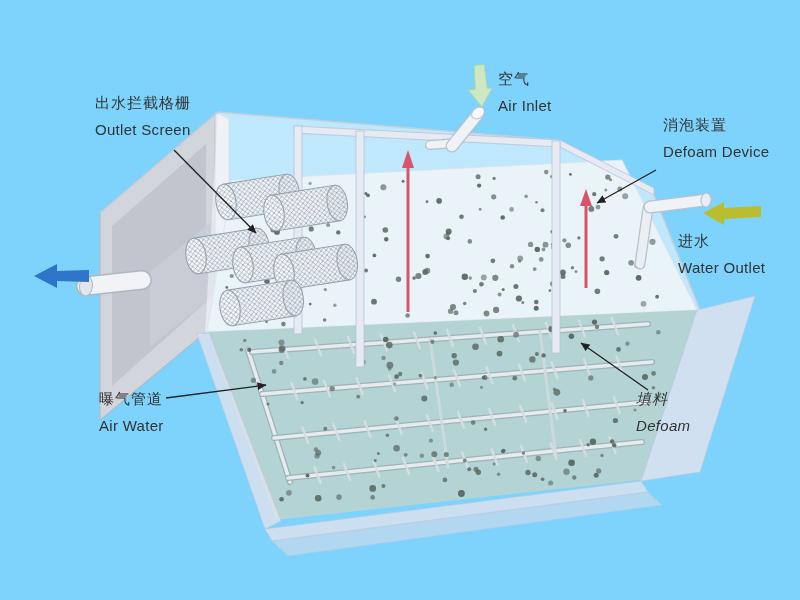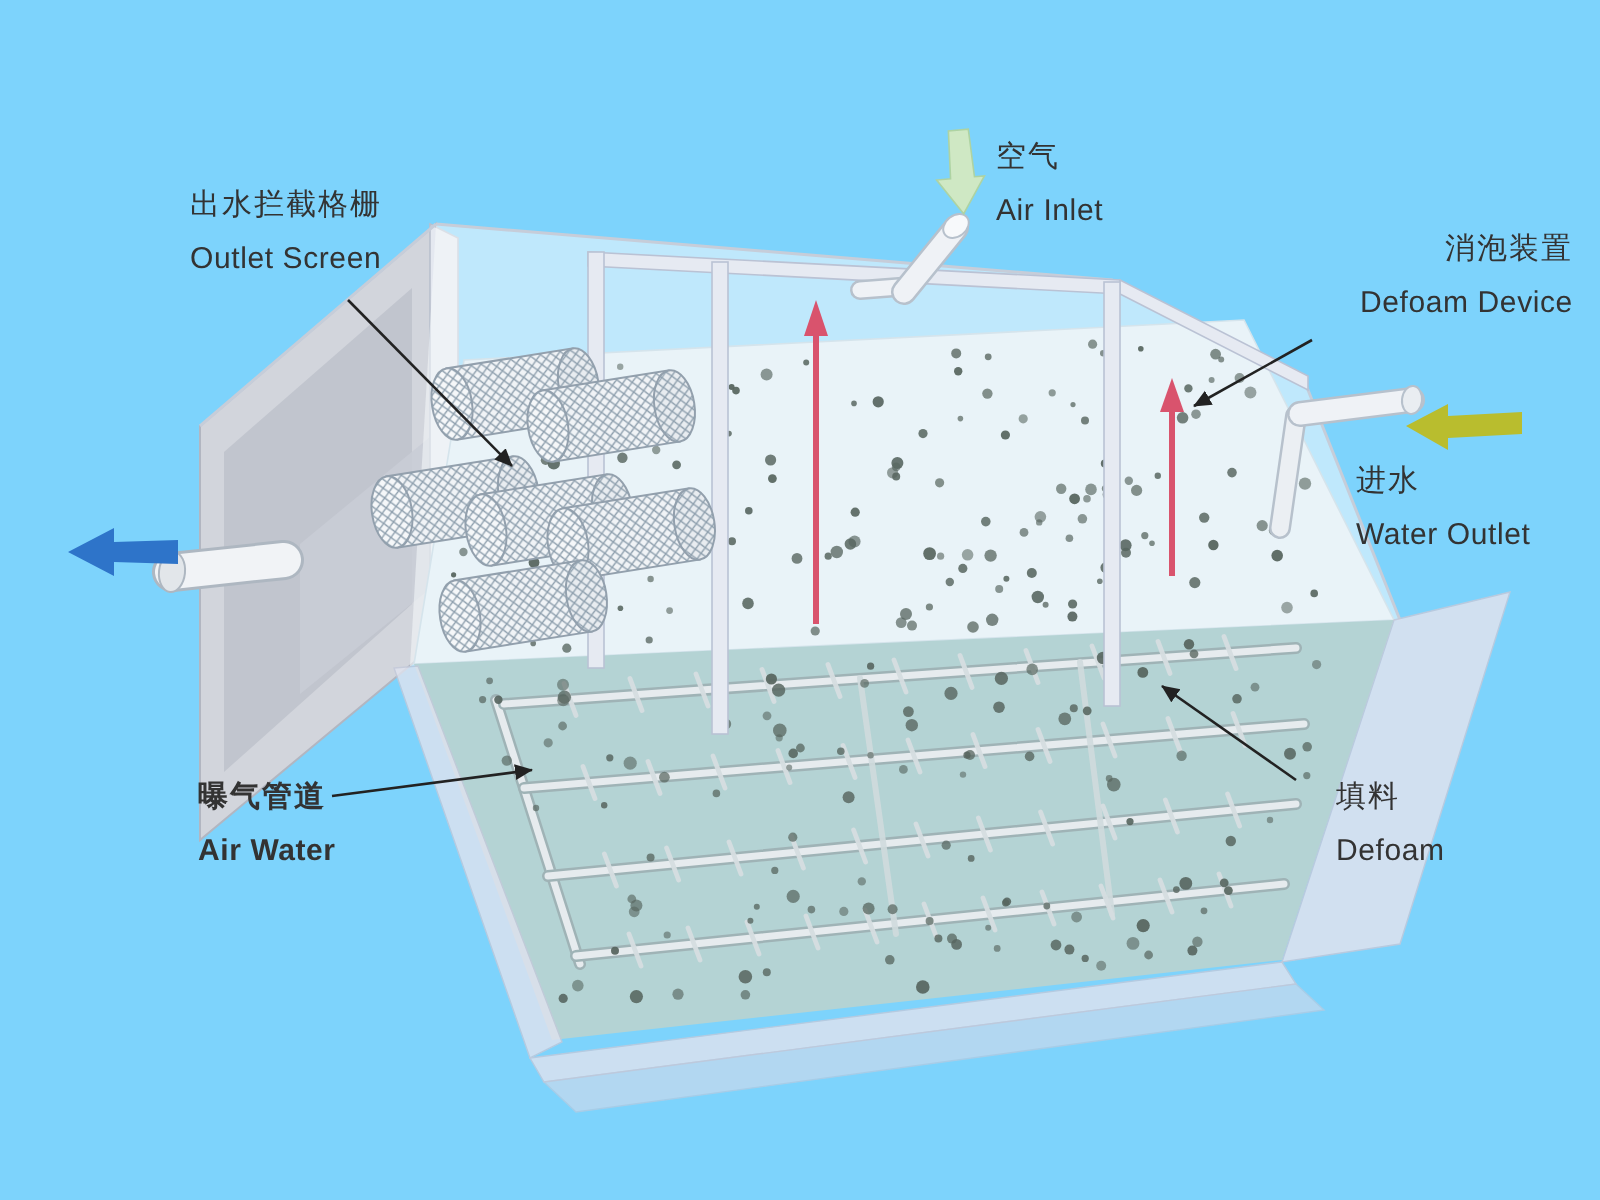--- a/index.html
+++ b/index.html
@@ -439,30 +439,30 @@
 </svg>
 
 <div class="label" style="left:95px;top:95px;">
   <div class="zh">出水拦截格栅</div>
   <div class="en">Outlet Screen</div>
 </div>
 <div class="label" style="left:498px;top:71px;">
   <div class="zh">空气</div>
   <div class="en">Air Inlet</div>
 </div>
-<div class="label" style="left:680px;top:117px;text-align:right;">
+<div class="label" style="left:663px;top:117px;">
   <div class="zh">消泡装置</div>
   <div class="en">Defoam Device</div>
 </div>
 <div class="label" style="left:678px;top:222px;margin-top:11px;">
   <div class="zh">进水</div>
   <div class="en">Water Outlet</div>
 </div>
-<div class="label" style="left:99px;top:391px;font-weight:bold;">
+<div class="label" style="left:99px;top:391px;">
   <div class="zh">曝气管道</div>
   <div class="en">Air Water</div>
 </div>
-<div class="label" style="left:668px;top:391px;">
+<div class="label" style="left:636px;top:391px;font-style:italic;">
   <div class="zh">填料</div>
   <div class="en">Defoam</div>
 </div>
 
 </div>
 
 </body></html>

